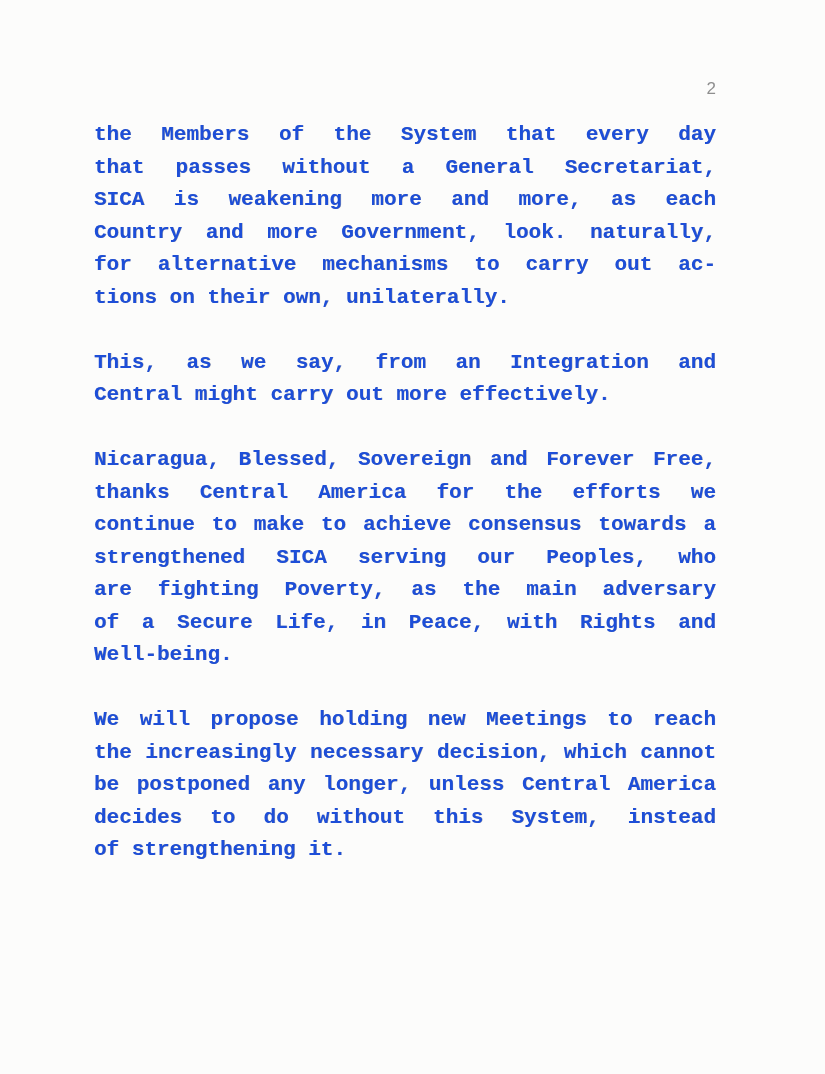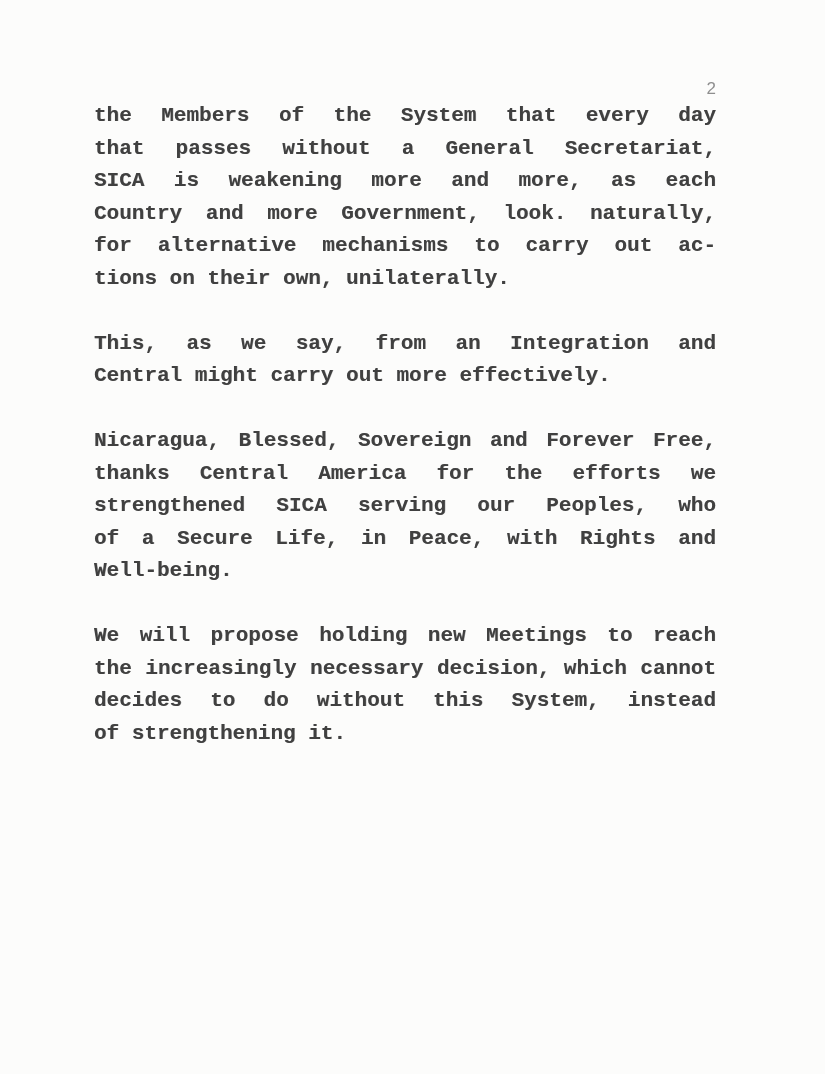--- a/index.html
+++ b/index.html
@@ -22,24 +22,24 @@
     width: 622px;
     text-align: right;
     font-family: "Liberation Sans", sans-serif;
     font-size: 17px;
     line-height: 22px;
     color: #8e8e8e;
     font-weight: 400;
   }
   .content {
     position: absolute;
-    top: 100px;
+    top: 119px;
     left: 94px;
     width: 622px;
-    color: #404040;
+    color: #1d4ed8;
   }
   .para {
     margin: 0 0 32.5px 0;
   }
   .line {
     font-size: 21px;
     line-height: 32.5px;
     font-weight: 700;
     letter-spacing: 0;
     text-align: justify;
@@ -71,26 +71,29 @@
     </div>
 
     <div class="para">
       <div class="line">This, as we say, from an Integration and</div>
       <div class="line last">Central might carry out more effectively.</div>
     </div>
 
     <div class="para">
       <div class="line">Nicaragua, Blessed, Sovereign and Forever Free,</div>
       <div class="line">thanks Central America for the efforts we</div>
+      <div class="line">continue to make to achieve consensus towards a</div>
       <div class="line">strengthened SICA serving our Peoples, who</div>
+      <div class="line">are fighting Poverty, as the main adversary</div>
       <div class="line">of a Secure Life, in Peace, with Rights and</div>
       <div class="line last">Well-being.</div>
     </div>
 
     <div class="para">
       <div class="line">We will propose holding new Meetings to reach</div>
       <div class="line">the increasingly necessary decision, which cannot</div>
+      <div class="line">be postponed any longer, unless Central America</div>
       <div class="line">decides to do without this System, instead</div>
       <div class="line last">of strengthening it.</div>
     </div>
 
   </div>
 </div>
 
 </body></html>

